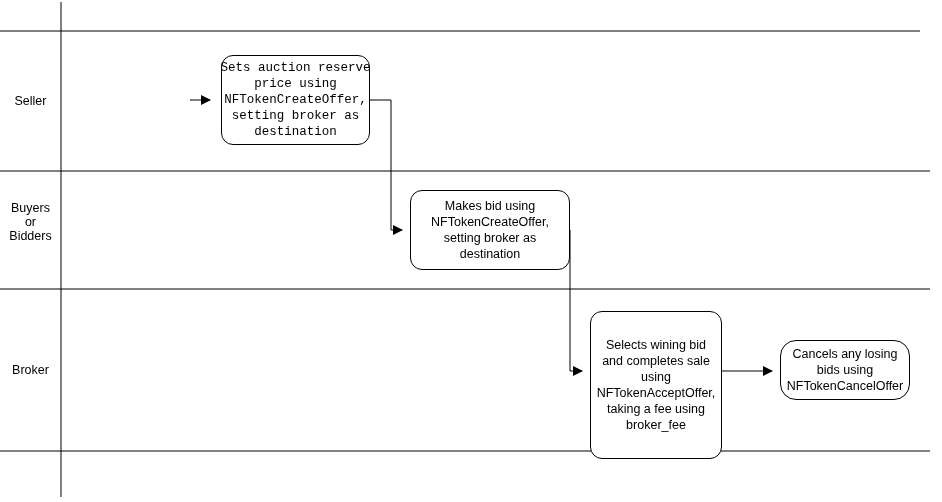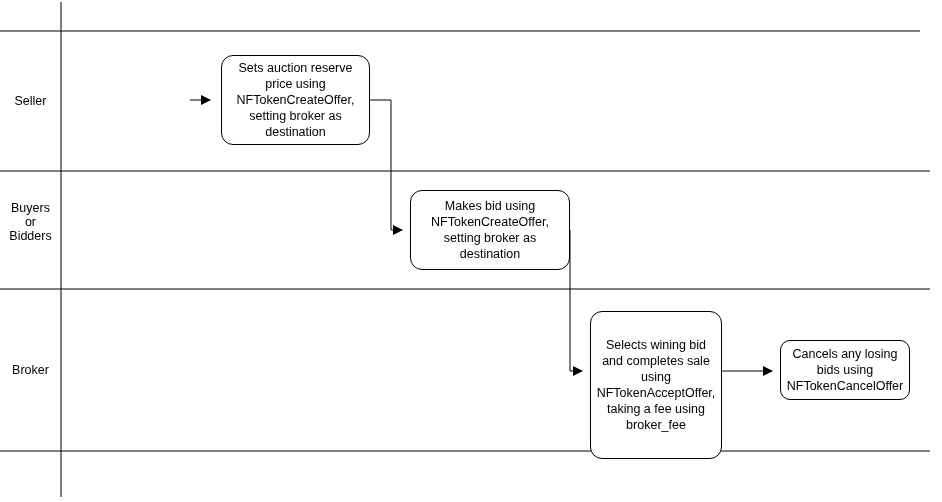--- a/index.html
+++ b/index.html
@@ -51,21 +51,21 @@
     color: var(--text);
     display: flex;
     align-items: center;
     justify-content: center;
     text-align: center;
     white-space: pre;
     font-size: 12.5px;
     line-height: 14px;
   }
   .r9  { border-radius: 9px; }
-  .r10 { border-radius: 10px; }
+  .r10 { border-radius: 16px; }
   .r12 { border-radius: 12px; }
 </style>
 </head>
 <body>
 
 <div class="canvas">
 
   <svg viewBox="0 0 942 502">
     <defs>
       <marker id="arrow" markerUnits="userSpaceOnUse" markerWidth="10" markerHeight="10" refX="9" refY="5" orient="auto">
@@ -84,21 +84,21 @@
     <path class="stroke-line" marker-end="url(#arrow)" d="M550,230 L570,230 L570,371 L582,371"></path>
     <path class="stroke-line" marker-end="url(#arrow)" d="M722,371 L772,371"></path>
   </svg>
 
   <div class="lane-label" style="top:31px;  height:140px;">Seller</div>
   <div class="lane-label" style="top:171px; height:101px;">Buyers
 or
 Bidders</div>
   <div class="lane-label" style="top:289px; height:162px;">Broker</div>
 
-  <div class="node r12" style="left:221px; top:55px;  width:149px; height:90px;">Sets auction reserve
+  <div class="node r12" style="left:221px; top:55px;  width:149px; height:90px;font-family:Liberation Mono, monospace;">Sets auction reserve
 price using
 NFTokenCreateOffer,
 setting broker as
 destination</div>
   <div class="node r12" style="left:410px; top:190px; width:160px; height:80px;">Makes bid using
 NFTokenCreateOffer,
 setting broker as
 destination</div>
   <div class="node r12" style="left:590px; top:311px; width:132px; height:148px;">Selects wining bid
 and completes sale

